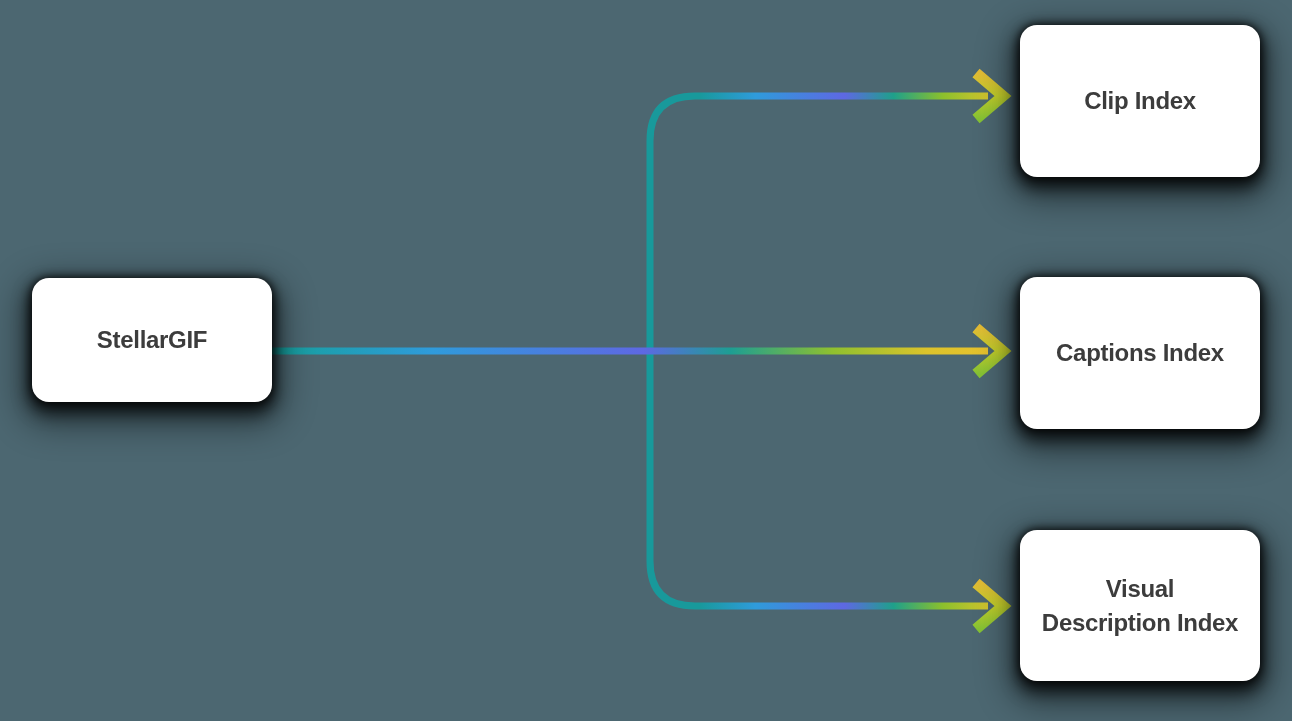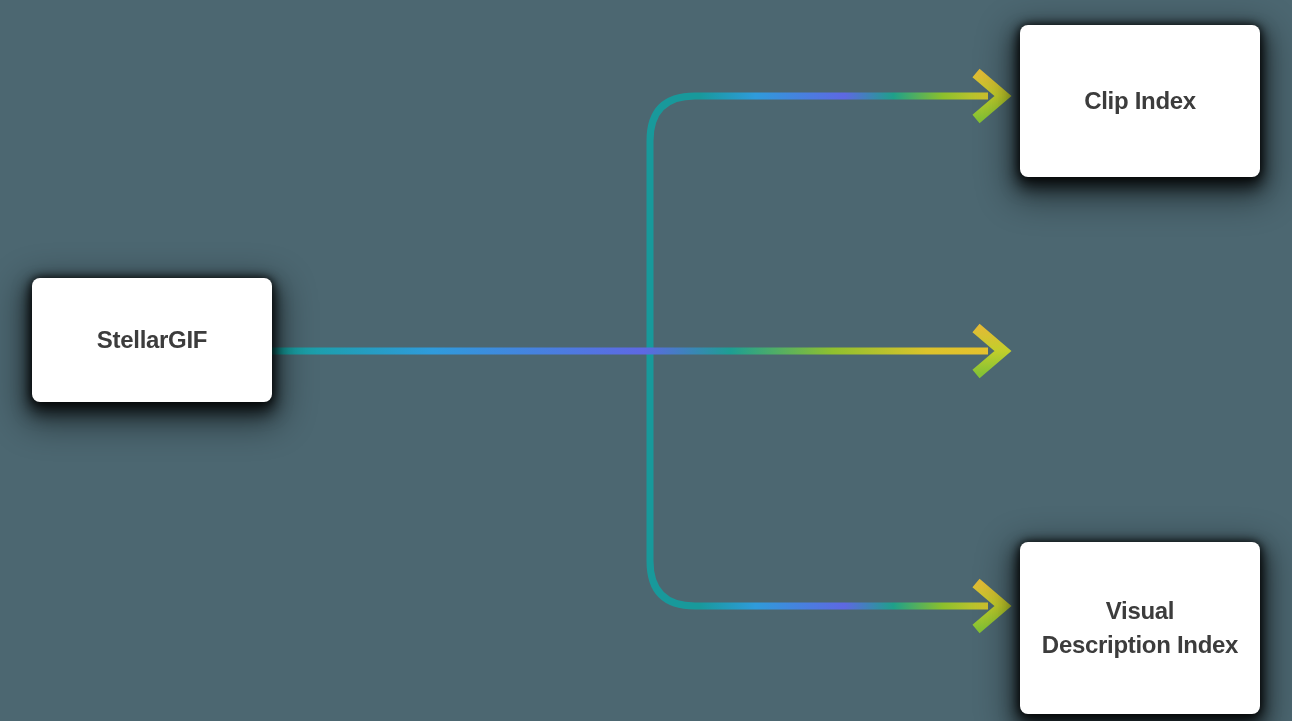--- a/index.html
+++ b/index.html
@@ -19,39 +19,39 @@
     position: absolute;
     left: 0;
     top: 0;
     width: 1292px;
     height: 721px;
     display: block;
   }
   .card {
     position: absolute;
     background: #FFFFFF;
-    border-radius: 8px;
+    border-radius: 17px;
     display: flex;
     align-items: center;
     justify-content: center;
     text-align: center;
     color: #3C3C3C;
     font-weight: 700;
     font-size: 24px;
     letter-spacing: -0.3px;
     line-height: 1.4;
     box-shadow:
       0 0 8px 1px rgba(0,0,0,0.78),
       0 8px 16px 3px rgba(0,0,0,0.72),
       0 12px 34px 10px rgba(0,0,0,0.45);
   }
   #node-stellargif { left: 32px;  top: 278px; width: 240px; height: 124px; }
   #node-clip       { left: 1020px; top: 25px;  width: 240px; height: 152px; }
   #node-captions   { left: 1020px; top: 277px; width: 240px; height: 152px; }
-  #node-visual     { left: 1020px; top: 542px; width: 240px; height: 172px; }
+  #node-visual     { left: 1020px; top: 530px; width: 240px; height: 151px; }
   .card-label { padding: 0 8px; }
 </style>
 </head>
 <body>
 
 <div class="stage">
 
   <svg class="edges-layer" width="1292" height="721" viewBox="0 0 1292 721" xmlns="http://www.w3.org/2000/svg">
     <defs>
       <linearGradient id="gMid" x1="272" y1="0" x2="1000" y2="0" gradientUnits="userSpaceOnUse">
@@ -91,20 +91,23 @@
   </svg>
 
   <div class="card" id="node-stellargif">
     <div class="card-label">StellarGIF</div>
   </div>
 
   <div class="card" id="node-clip">
     <div class="card-label">Clip Index</div>
   </div>
 
+  <div class="card" id="node-captions">
+    <div class="card-label">Captions Index</div>
+  </div>
 
   <div class="card" id="node-visual">
     <div class="card-label">
       <div>Visual</div>
       <div>Description Index</div>
     </div>
   </div>
 
 </div>
 

